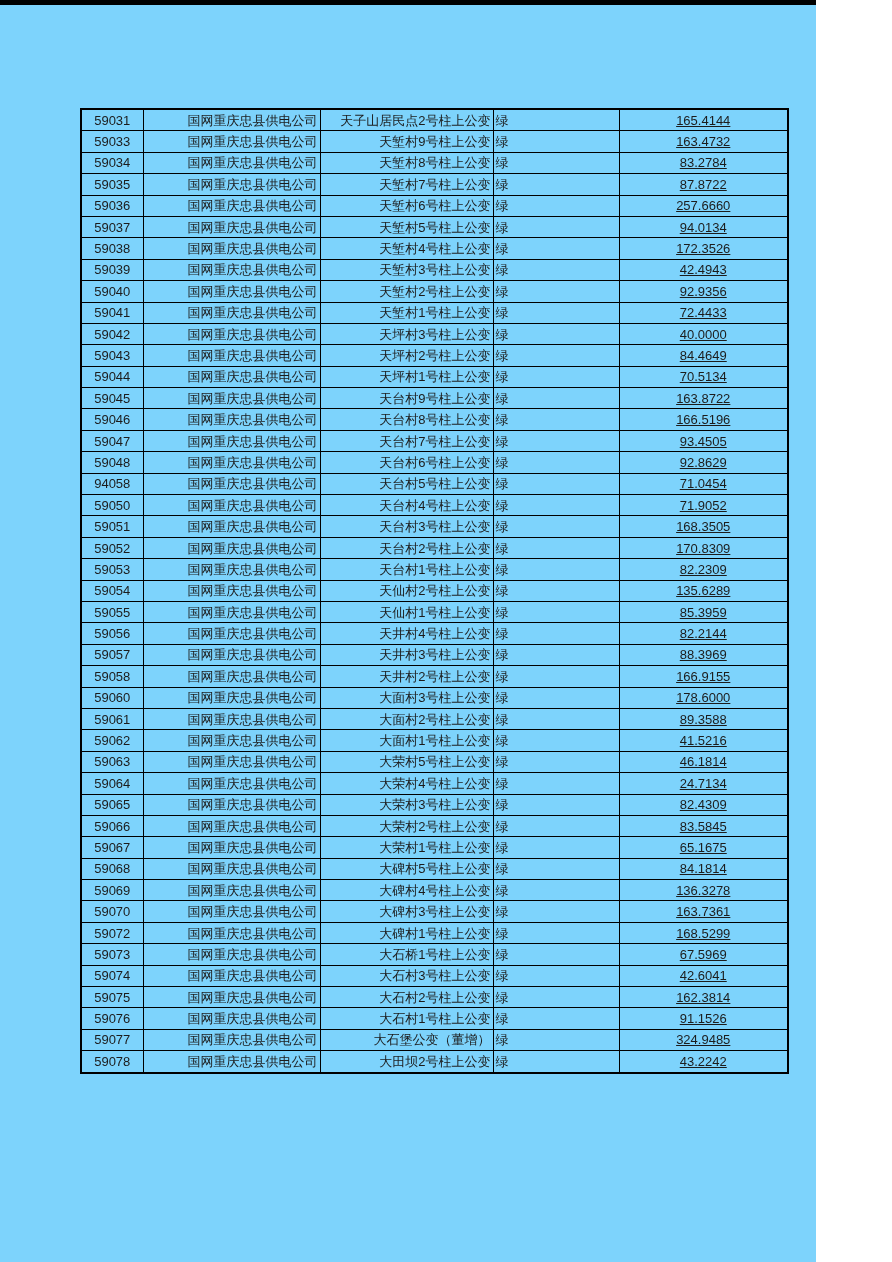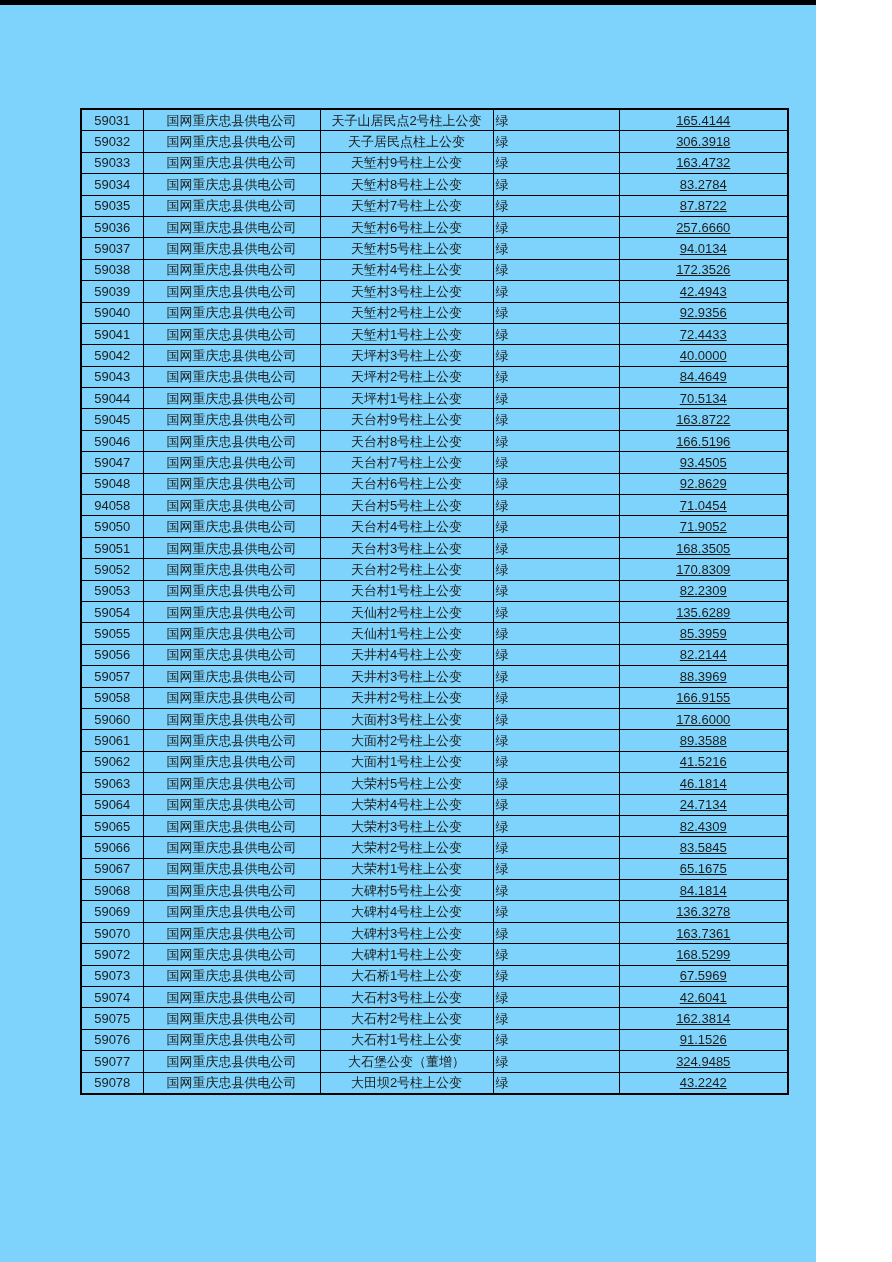--- a/index.html
+++ b/index.html
@@ -37,22 +37,22 @@
     height: 20.4px;
     padding: 0 2px;
     font-size: 13px;
     line-height: 1;
     color: #1c1c1c;
     vertical-align: middle;
     white-space: nowrap;
     overflow: hidden;
   }
   td.c-id     { text-align: center; }
-  td.c-company{ text-align: center; padding-left: 4px; }
-  td.c-name   { text-align: center; padding-left: 4px; }
+  td.c-company{ text-align: right; padding-left: 4px; }
+  td.c-name   { text-align: right; padding-left: 4px; }
   td.c-status { text-align: left; padding-left: 4px; }
   td.c-value  { text-align: center; padding-right: 32px; font-size: 13.5px; text-decoration: underline; }
 </style>
 </head>
 <body>
 
 <div class="page">
   <div class="top-bar"></div>
 
   <table class="data-table">
@@ -65,27 +65,20 @@
     </colgroup>
     <tbody>
         <tr>
       <td class="c-id">59031</td>
       <td class="c-company">国网重庆忠县供电公司</td>
       <td class="c-name">天子山居民点2号柱上公变</td>
       <td class="c-status">绿</td>
       <td class="c-value">165.4144</td>
     </tr>
         <tr>
-      <td class="c-id">59032</td>
-      <td class="c-company">国网重庆忠县供电公司</td>
-      <td class="c-name">天子居民点柱上公变</td>
-      <td class="c-status">绿</td>
-      <td class="c-value">306.3918</td>
-    </tr>
-        <tr>
       <td class="c-id">59033</td>
       <td class="c-company">国网重庆忠县供电公司</td>
       <td class="c-name">天堑村9号柱上公变</td>
       <td class="c-status">绿</td>
       <td class="c-value">163.4732</td>
     </tr>
         <tr>
       <td class="c-id">59034</td>
       <td class="c-company">国网重庆忠县供电公司</td>
       <td class="c-name">天堑村8号柱上公变</td>

